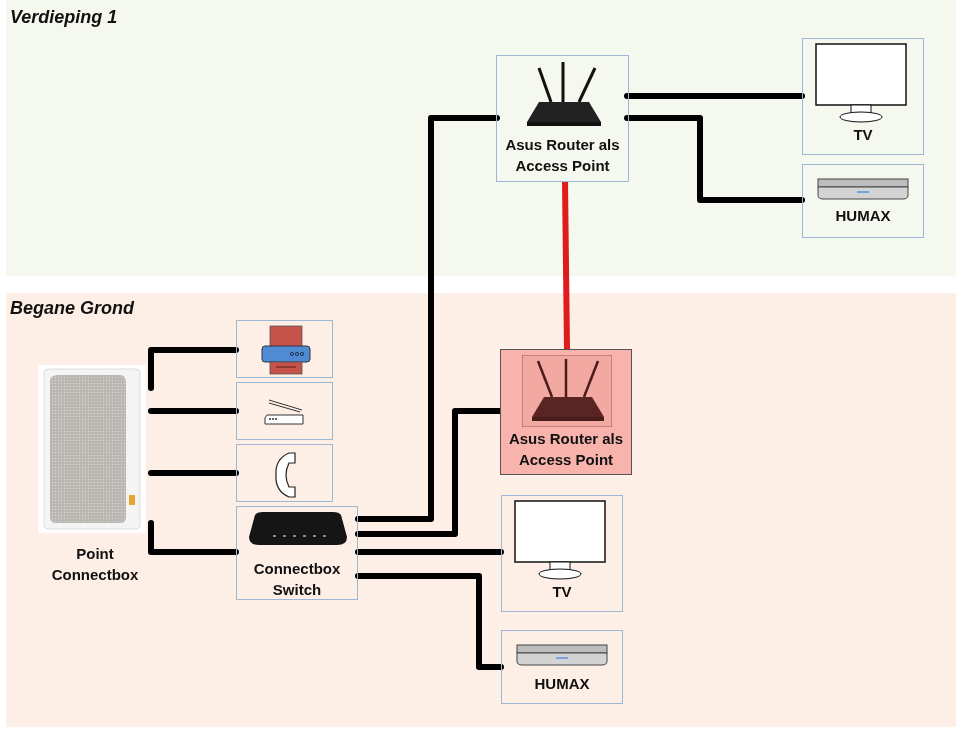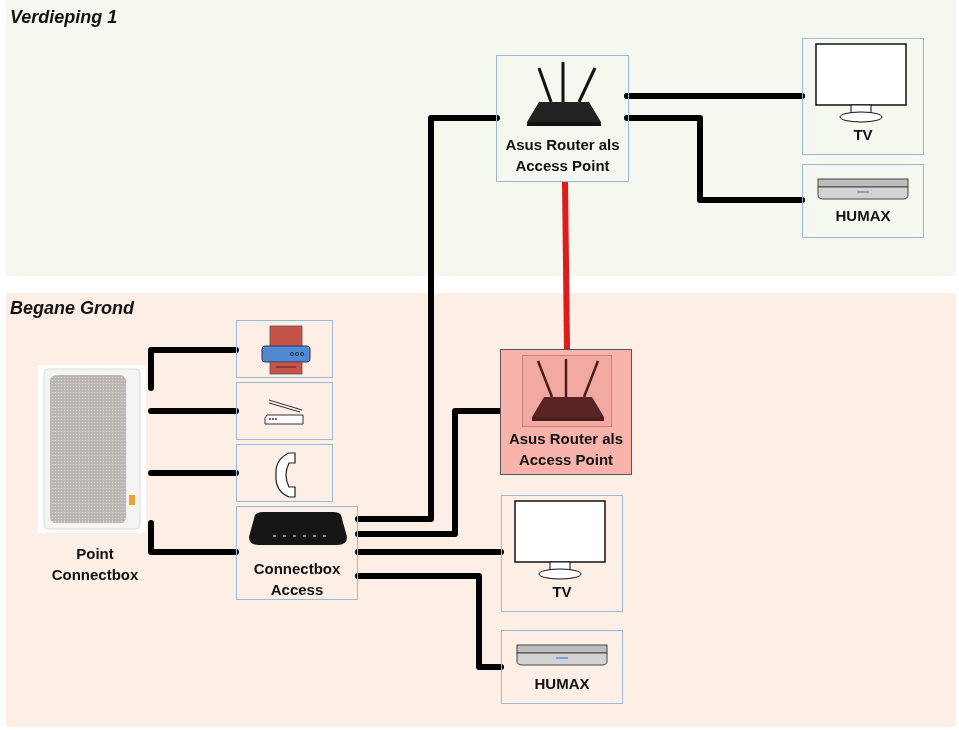--- a/index.html
+++ b/index.html
@@ -122,21 +122,21 @@
     <g fill="#888">
       <rect x="26" y="24" width="3" height="2"></rect>
         <rect x="36" y="24" width="3" height="2"></rect>
         <rect x="46" y="24" width="3" height="2"></rect>
       <rect x="56" y="24" width="3" height="2"></rect>
         <rect x="66" y="24" width="3" height="2"></rect>
         <rect x="76" y="24" width="3" height="2"></rect>
     </g>
   </svg>
   <div class="lbl" style="top:51px;">Connectbox</div>
-  <div class="lbl" style="top:72px;">Access</div>
+  <div class="lbl" style="top:72px;">Switch</div>
 </div>
 
 <div class="box red" style="left:500px;top:349px;width:132px;height:126px;">
   <svg class="icon" style="left:21px;top:5px;" width="90" height="72" viewBox="0 0 90 72">
     <rect x="0" y="0" width="90" height="72" fill="#f1a9a2" stroke="#8a4a44" stroke-width="0.8"></rect>
     <line x1="16" y1="6" x2="30" y2="42" stroke="#4a1c1c" stroke-width="2.5"></line>
     <line x1="44" y1="4" x2="44" y2="42" stroke="#4a1c1c" stroke-width="2.5"></line>
     <line x1="76" y1="6" x2="62" y2="42" stroke="#4a1c1c" stroke-width="2.5"></line>
     <polygon points="22,42 70,42 82,62 10,62" fill="#5a2424"></polygon>
     <rect x="10" y="62" width="72" height="4" fill="#4a1c1c"></rect>

